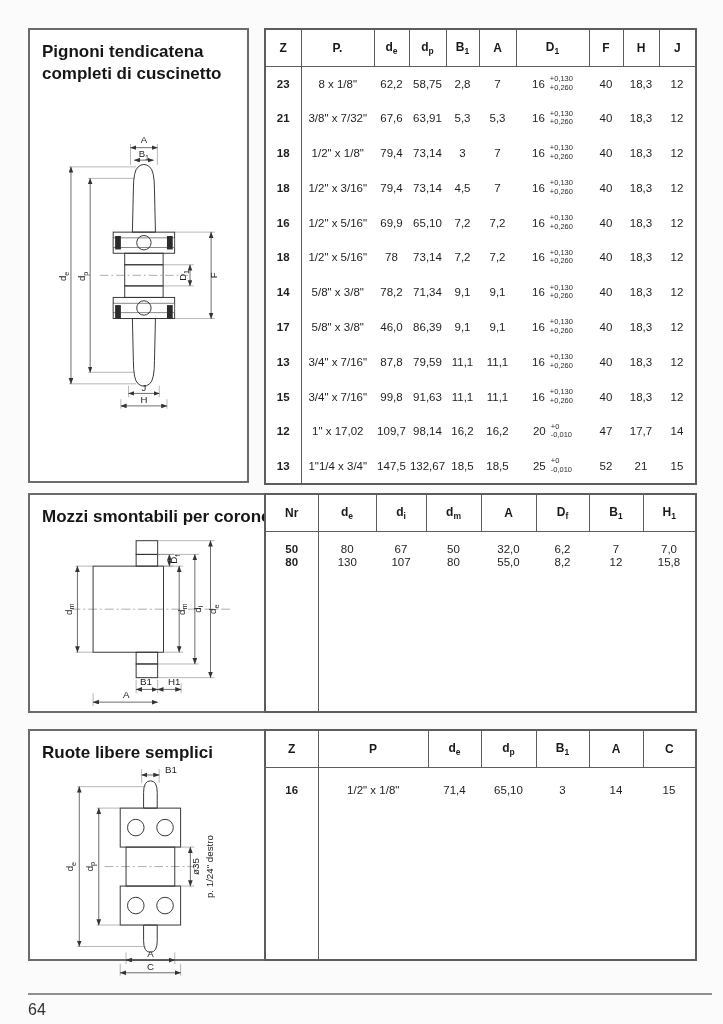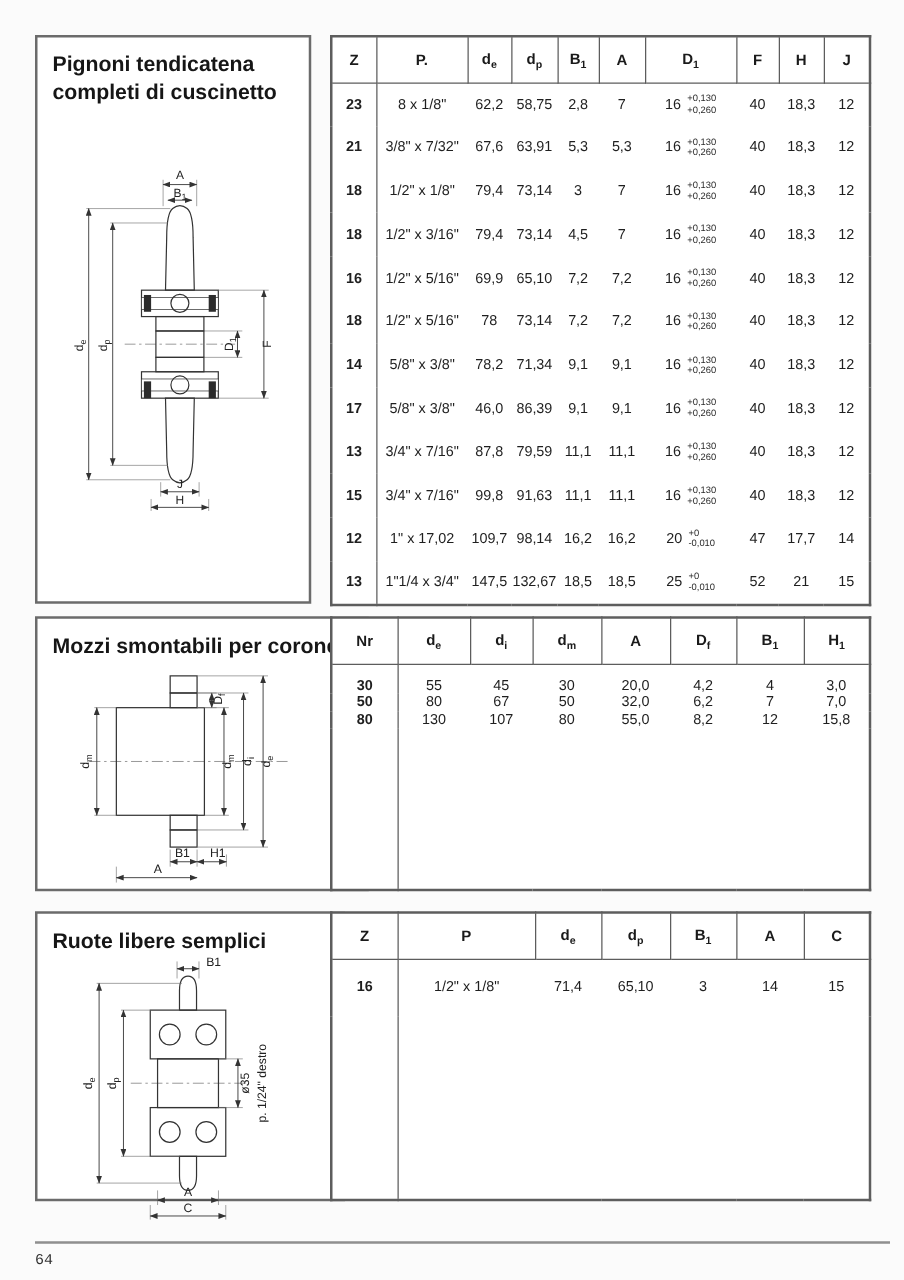--- a/index.html
+++ b/index.html
@@ -50,21 +50,21 @@
   #t2 tbody tr.data{height:14px;}
   #t2 tbody tr.data:first-child td{padding-top:11px;}
   #t3 tbody tr.data{height:46px;}
   tr.filler{height:auto;}
   .tw{display:inline-flex;align-items:center;gap:5px;}
   .tol{
     display:inline-flex;flex-direction:column;align-items:flex-start;
     font-size:7.5px;line-height:8.5px;font-weight:normal;color:#2a2a2a;
   }
   .footer-rule{position:absolute;left:28px;top:993px;width:684px;height:2px;background:#8f8f8f;}
-  .page-number{position:absolute;left:28px;top:1001px;font-size:12px;color:#333;font-family:Liberation Mono, monospace;}
+  .page-number{position:absolute;left:28px;top:1001px;font-size:16px;color:#333;}
 
   
   .shape{stroke:#333;stroke-width:1;fill:none;}
   .dim{stroke:#444;stroke-width:0.8;}
   .ext{stroke:#777;stroke-width:0.55;}
   .cline{stroke:#888;stroke-width:0.7;stroke-dasharray:9 3 2 3;}
   .dimtxt{font-family:"Liberation Sans",sans-serif;font-size:10px;fill:#222;}
 </style>
 </head>
 <body>
@@ -472,30 +472,20 @@
           <th>d<sub>i</sub></th>
           <th>d<sub>m</sub></th>
           <th>A</th>
           <th>D<sub>f</sub></th>
           <th>B<sub>1</sub></th>
           <th>H<sub>1</sub></th>
         </tr>
       </thead>
       <tbody>
         <tr class="data">
-          <td class="c0">30</td>
-          <td>55</td>
-          <td>45</td>
-          <td>30</td>
-          <td>20,0</td>
-          <td>4,2</td>
-          <td>4</td>
-          <td>3,0</td>
-        </tr>
-        <tr class="data">
           <td class="c0">50</td>
           <td>80</td>
           <td>67</td>
           <td>50</td>
           <td>32,0</td>
           <td>6,2</td>
           <td>7</td>
           <td>7,0</td>
         </tr>
         <tr class="data">

